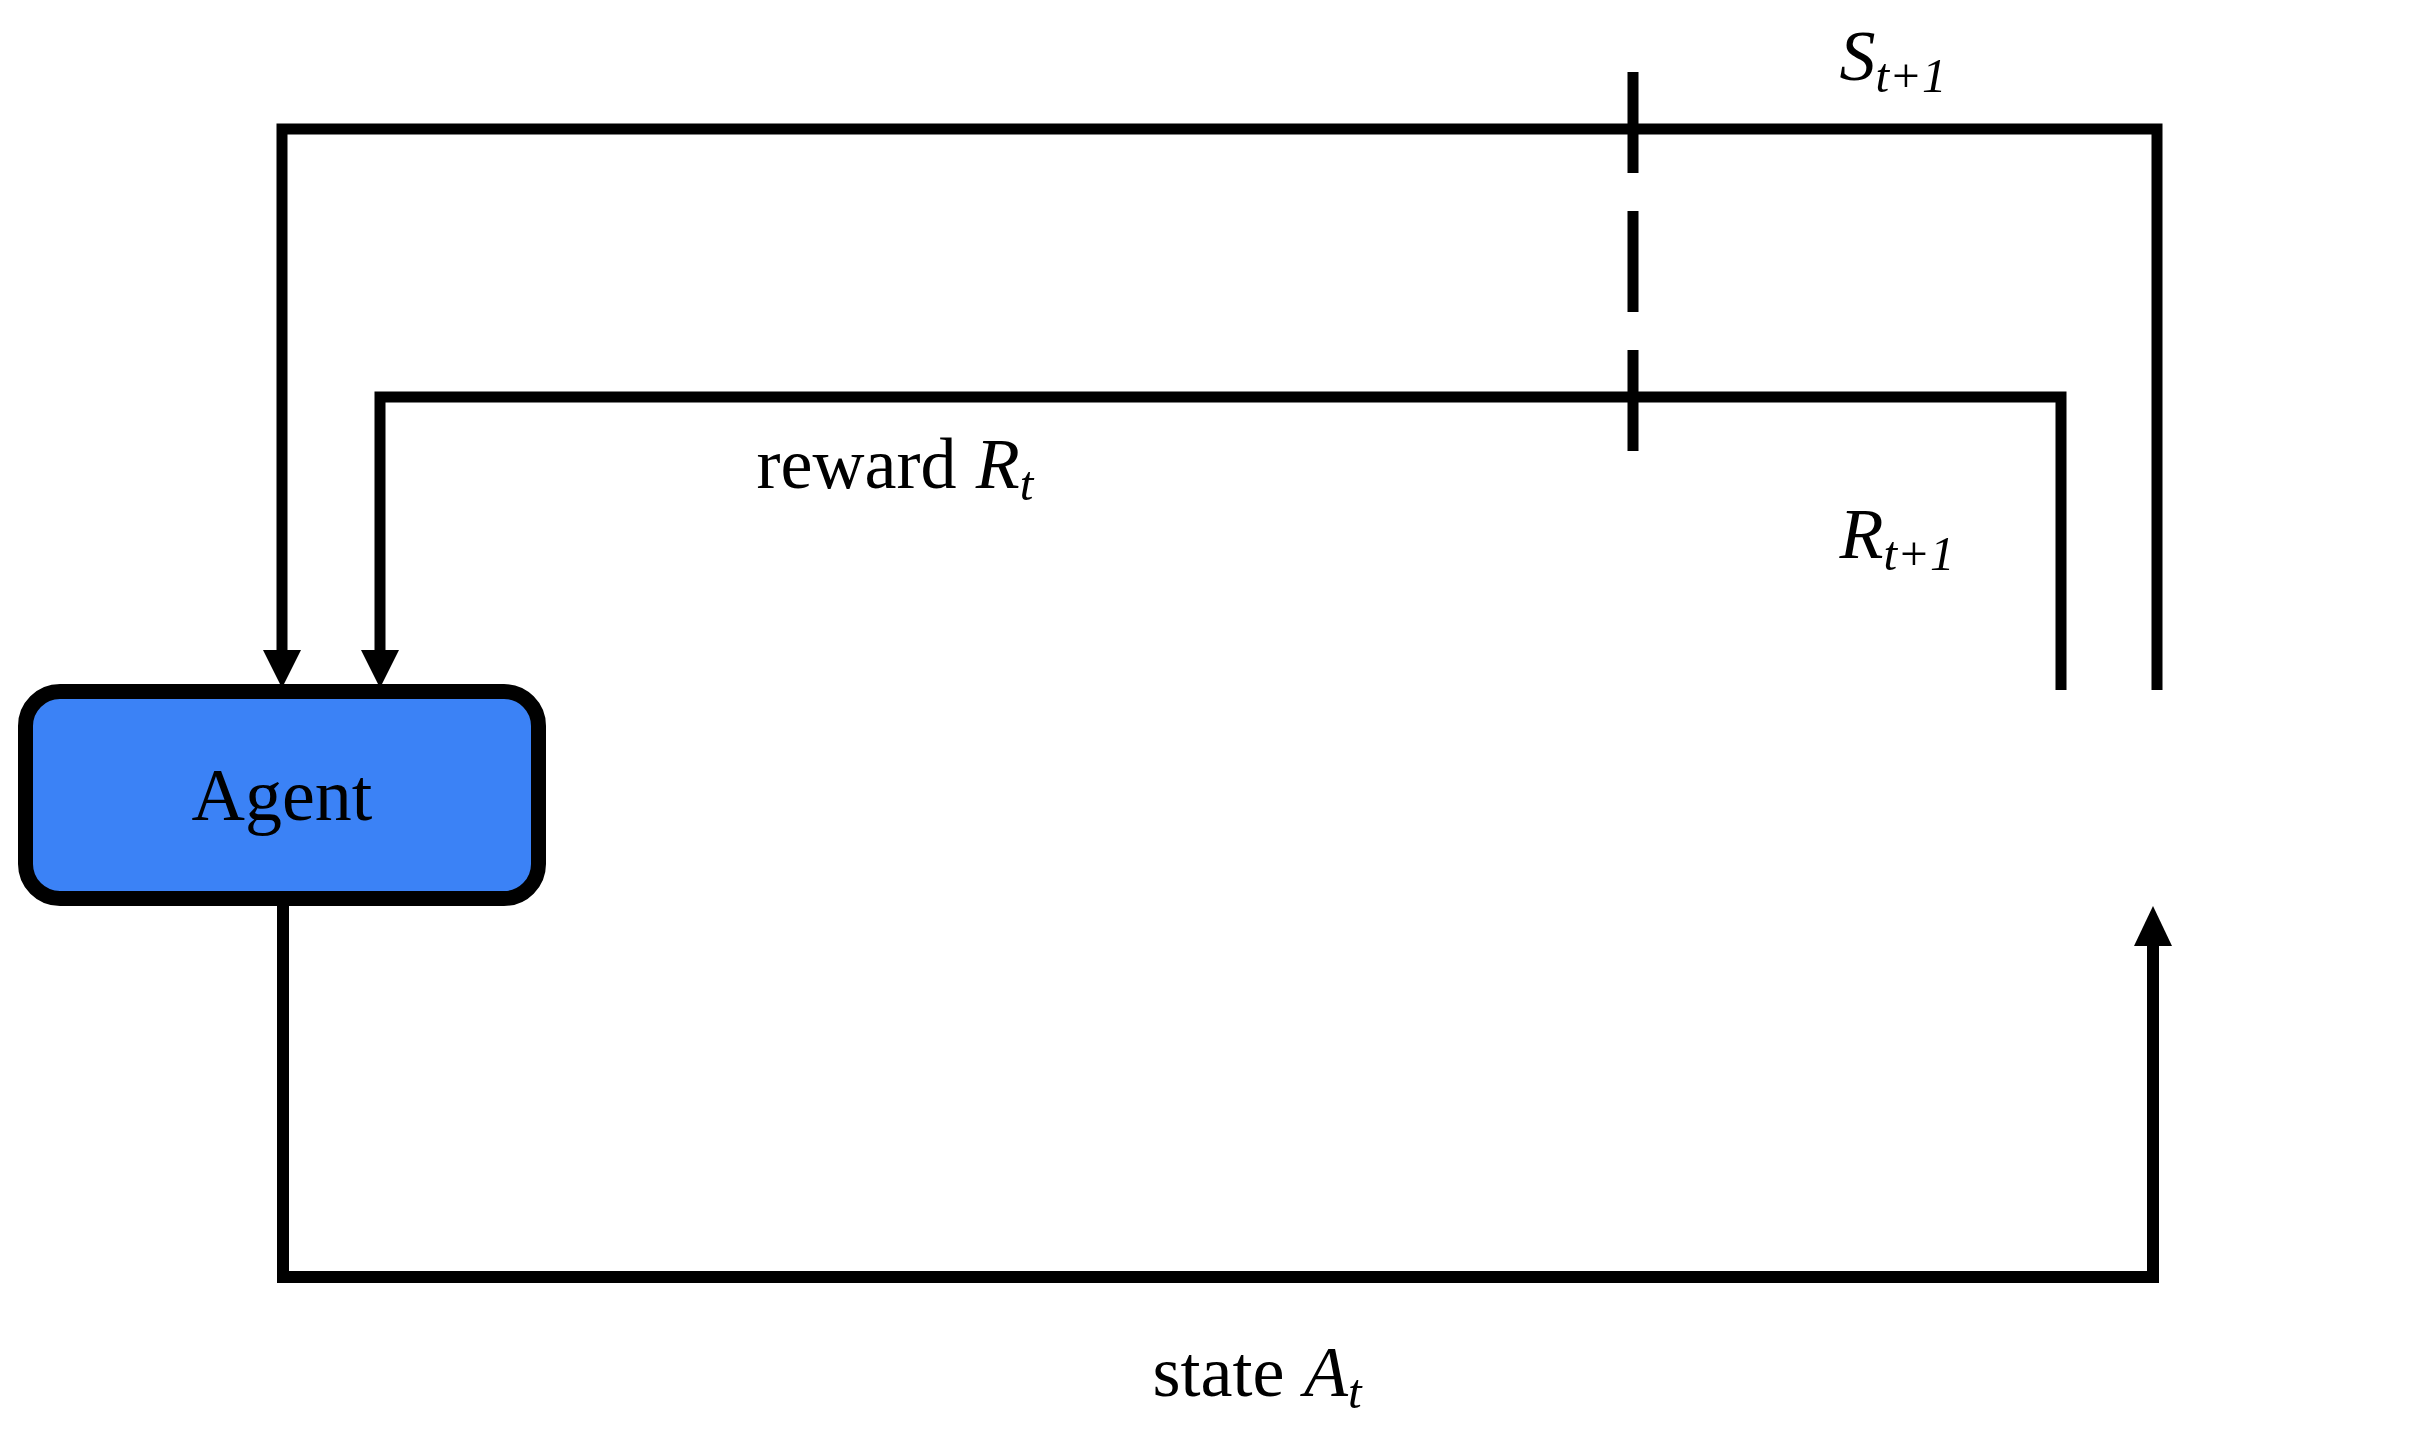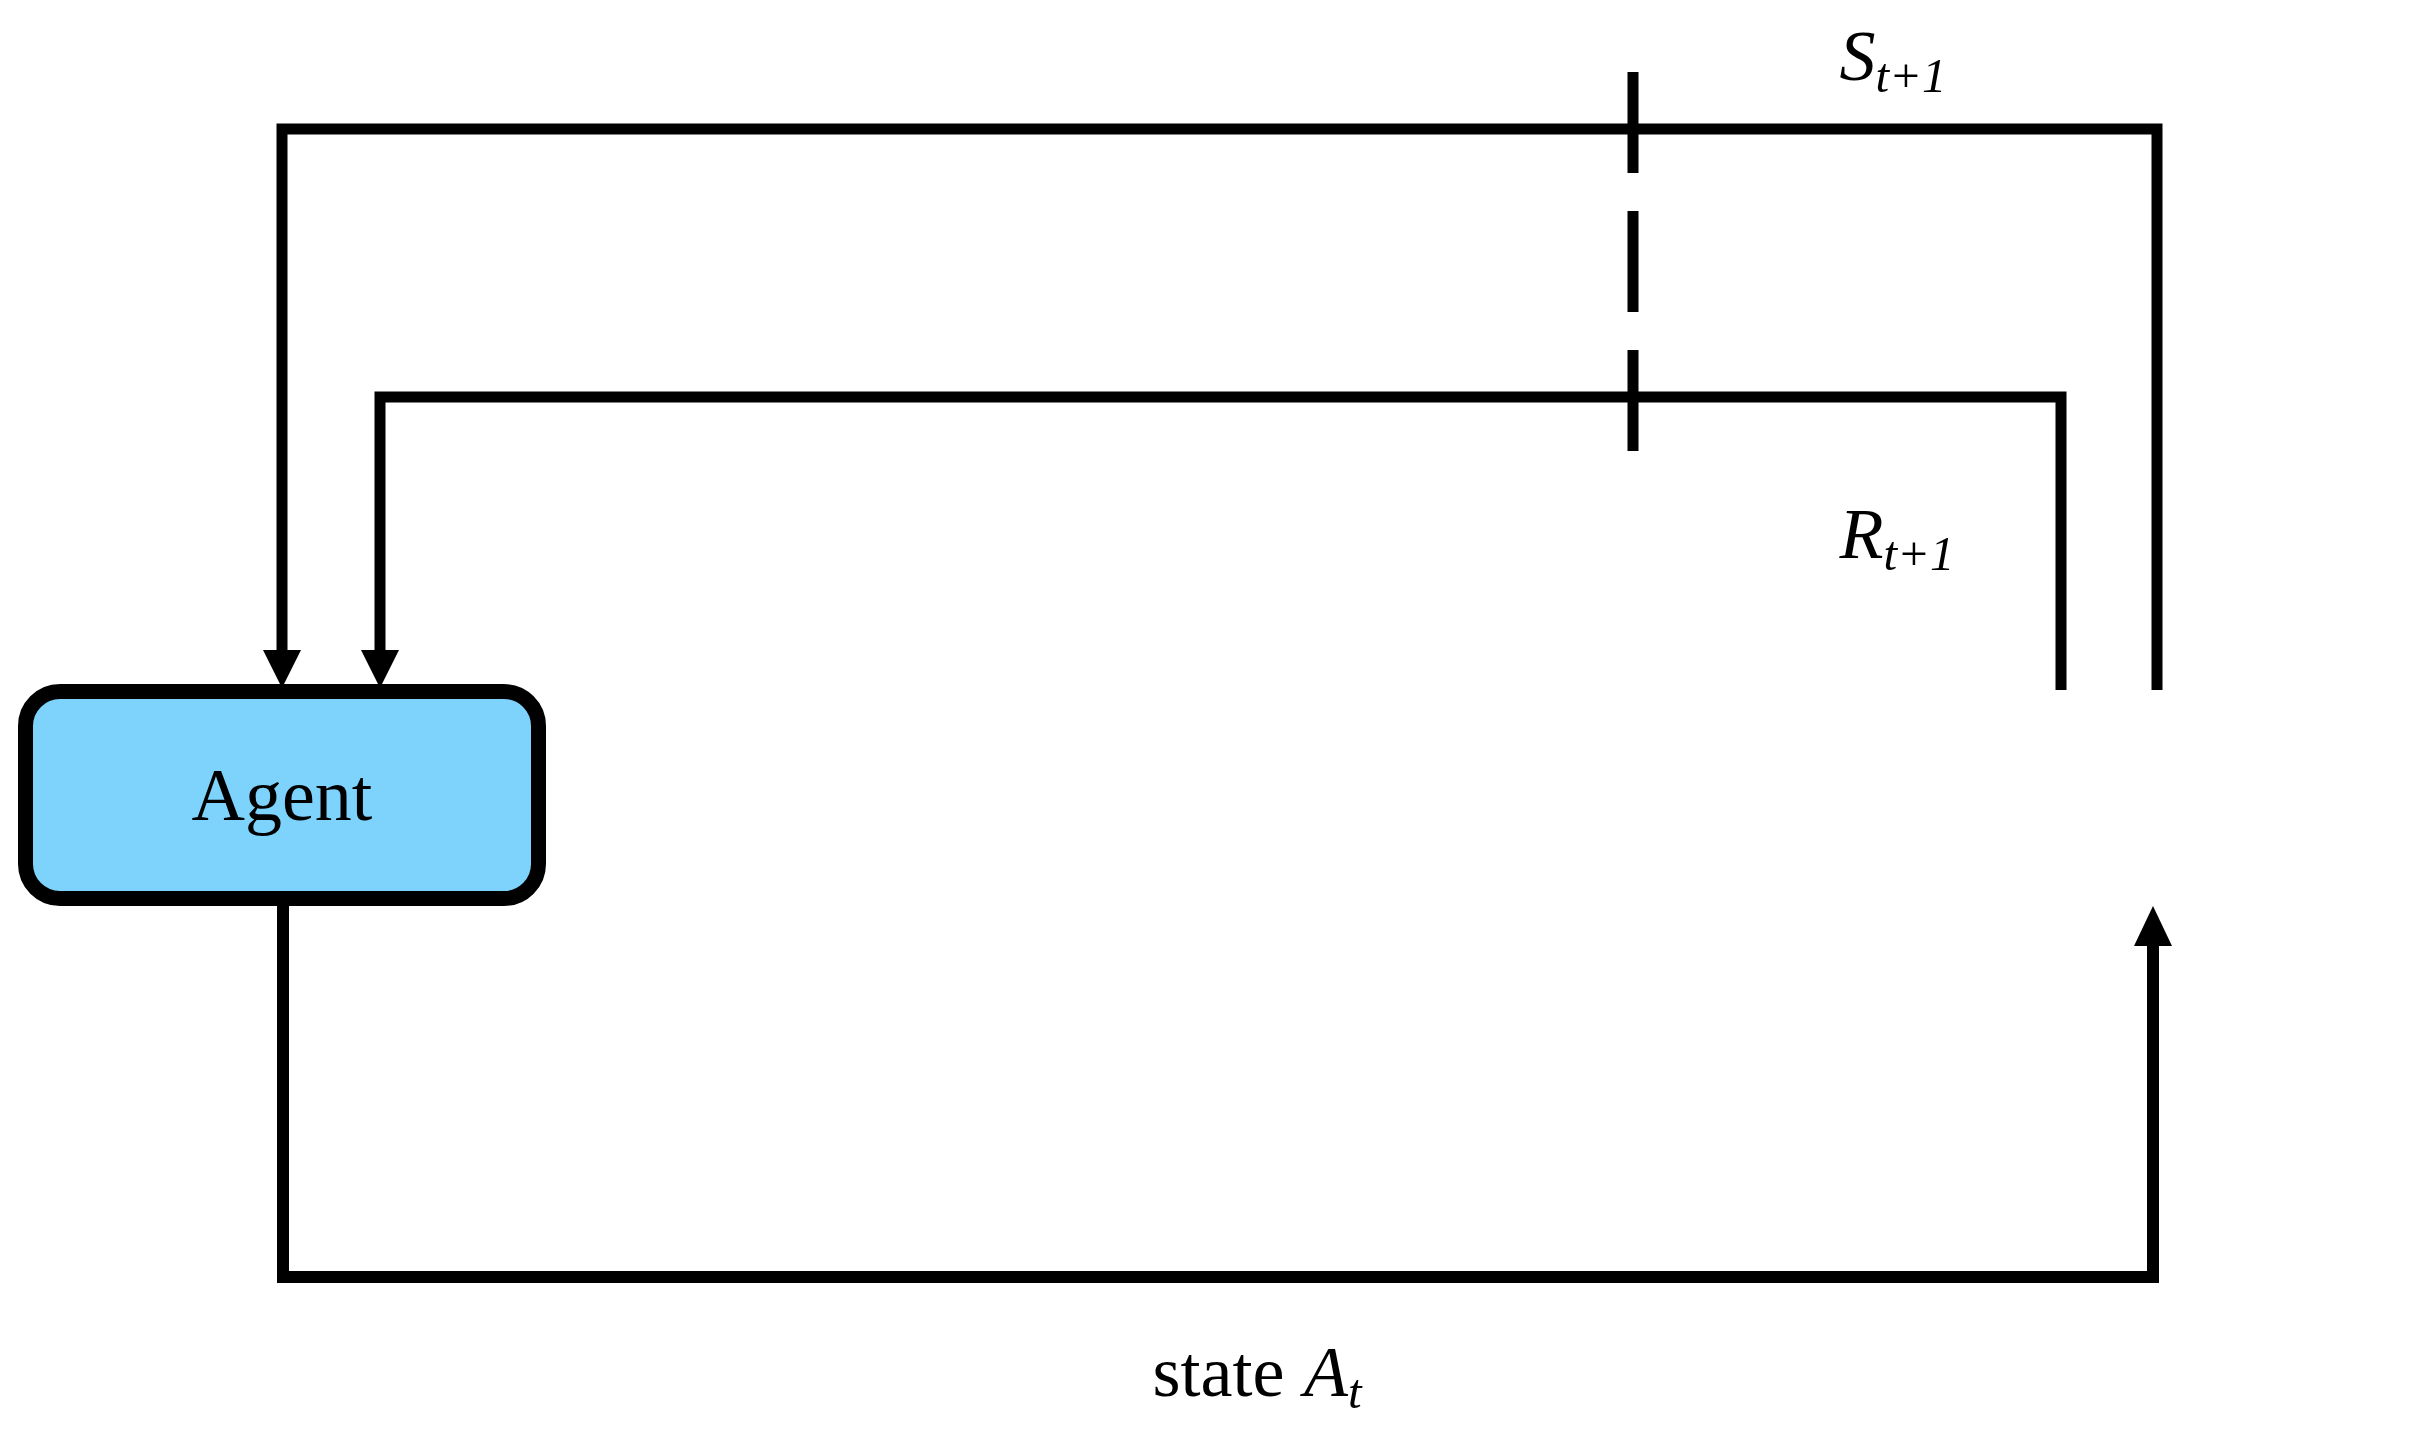--- a/index.html
+++ b/index.html
@@ -19,21 +19,21 @@
   .stage svg {
     position: absolute;
     left: 0;
     top: 0;
   }
   .box {
     position: absolute;
     box-sizing: border-box;
     border: 15px solid #000000;
     border-radius: 42px;
-    background: #7dd3fc;
+    background: #3b82f6;
     display: flex;
     align-items: center;
     justify-content: center;
     font-size: 74px;
     line-height: 1;
   }
   .box-agent {
     left: 18px;
     top: 684px;
     width: 528px;
@@ -90,20 +90,23 @@
   <div class="box box-agent">
     <span>Agent</span>
   </div>
 
 
 
   <div class="lbl lbl-state-next">
     <span class="mvar">S</span><span class="sub mvar">t+1</span>
   </div>
 
+  <div class="lbl lbl-reward">
+    <span class="word">reward</span><span class="mvar">R</span><span class="sub mvar">t</span>
+  </div>
 
   <div class="lbl lbl-reward-next">
     <span class="mvar">R</span><span class="sub mvar">t+1</span>
   </div>
 
   <div class="lbl lbl-action">
     <span class="word">state</span><span class="mvar">A</span><span class="sub mvar">t</span>
   </div>
 
 </div>

